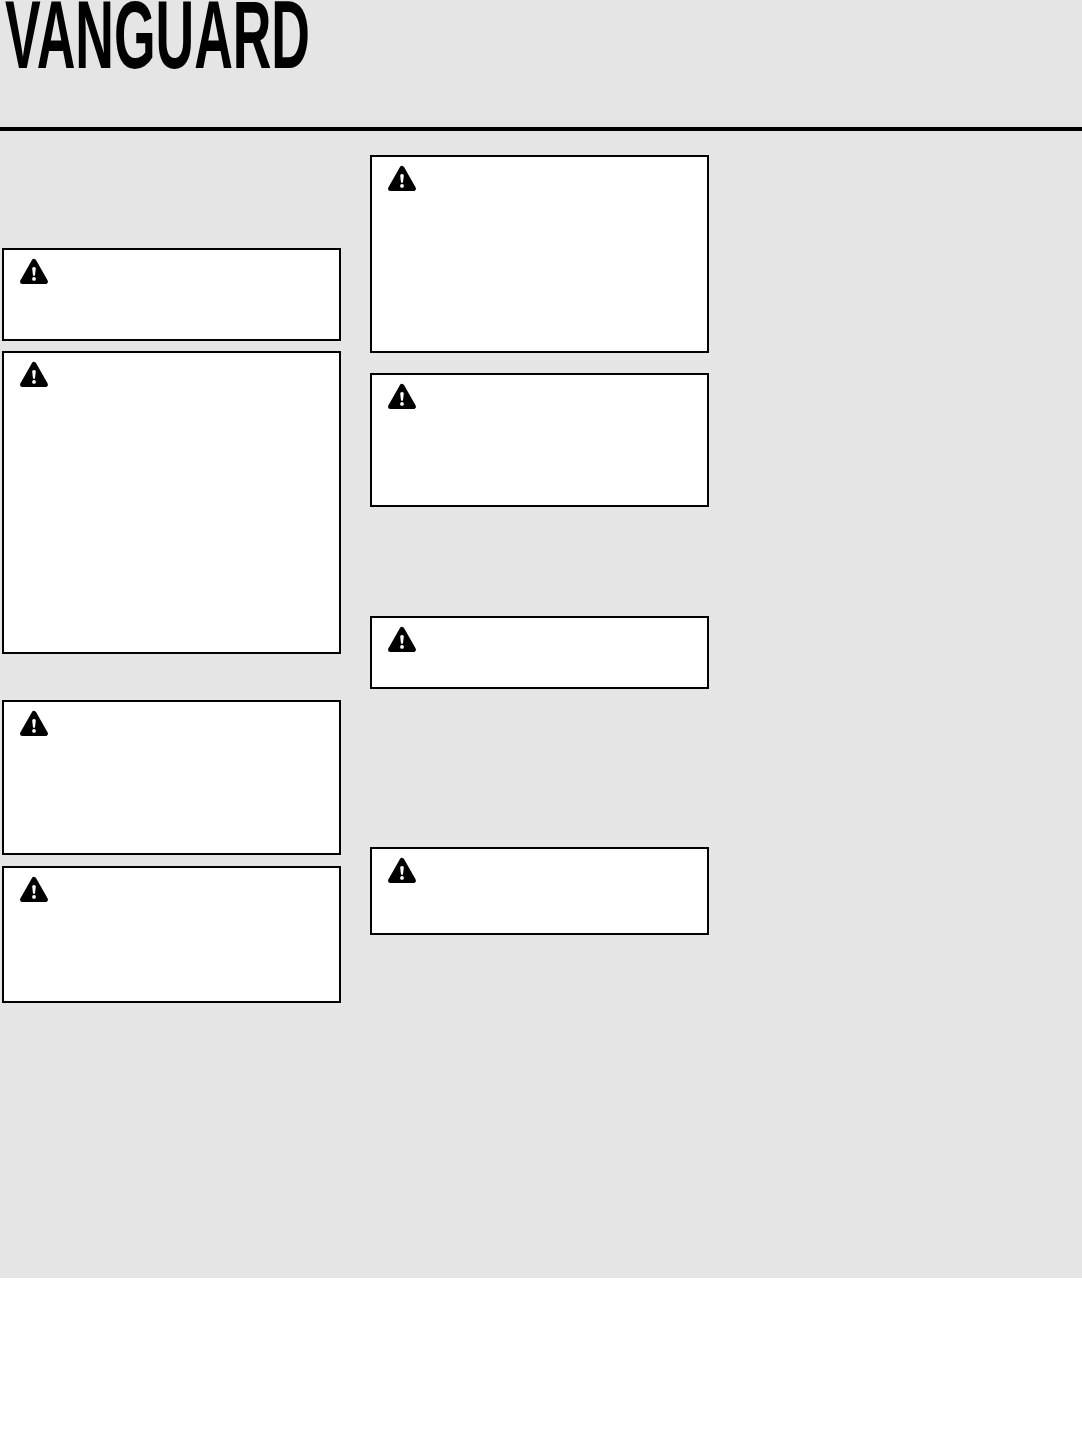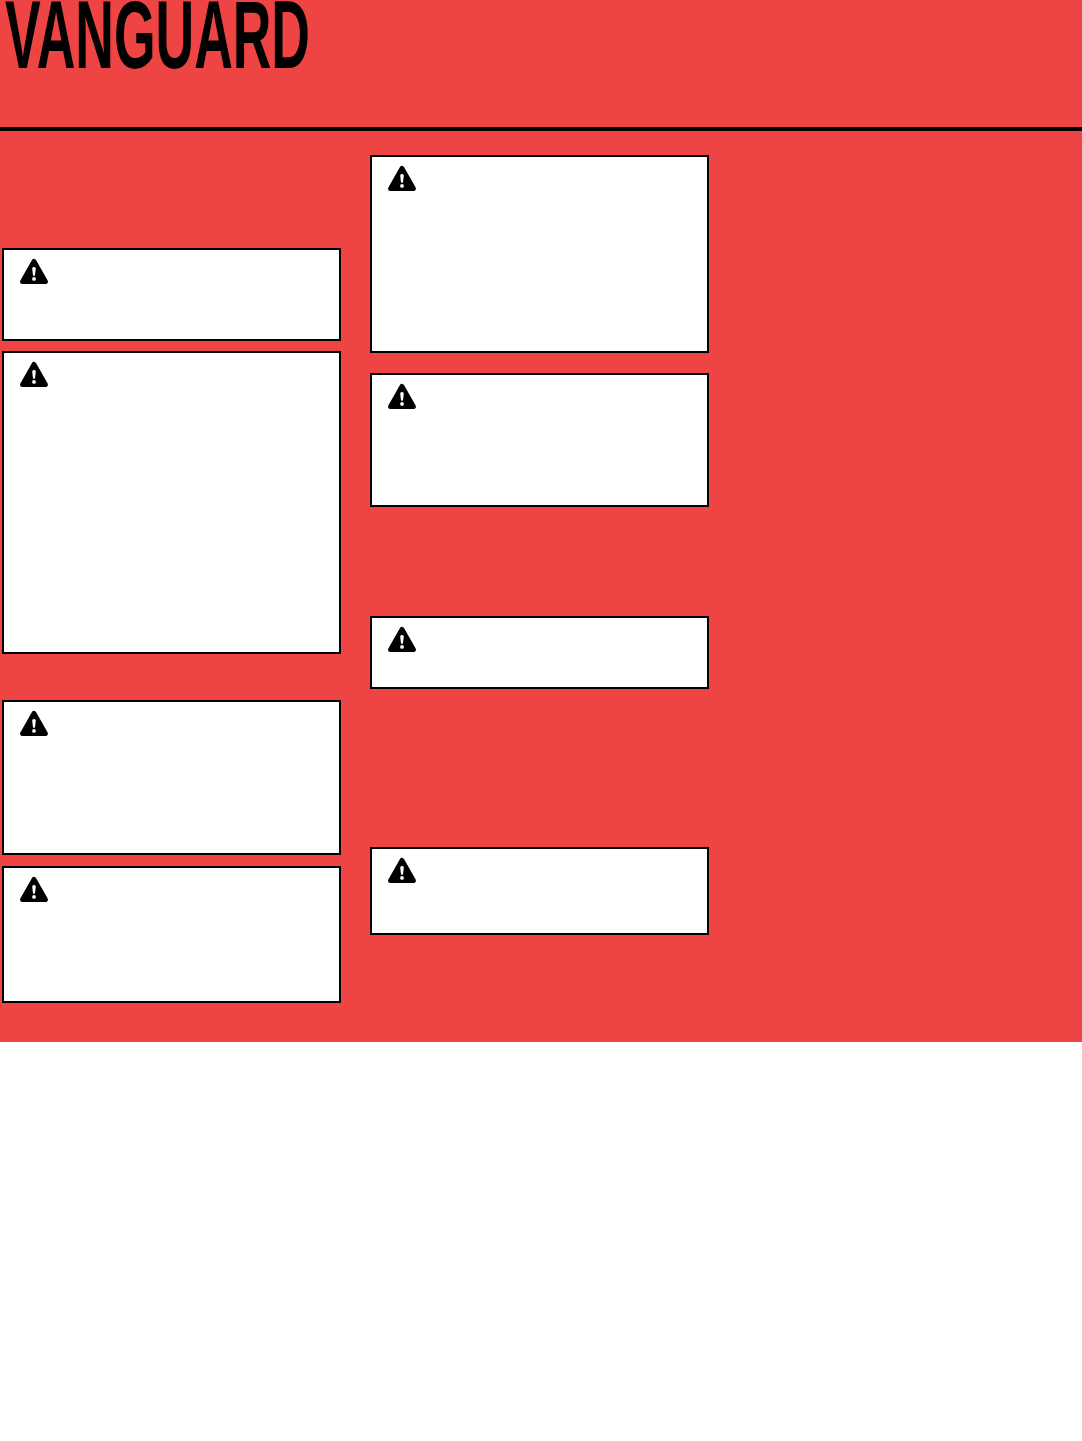--- a/index.html
+++ b/index.html
@@ -3,22 +3,22 @@
 <meta charset="utf-8">
 <style>
   html, body {
     margin: 0;
     padding: 0;
     background: #ffffff;
   }
   .page {
     position: relative;
     width: 1082px;
-    height: 1042px;
-    background: #ef4444;
+    height: 1278px;
+    background: #e5e5e5;
     font-family: "Liberation Sans", sans-serif;
     overflow: hidden;
   }
   .logo {
     position: absolute;
     left: 5px;
     top: 0;
     width: 330px;
     height: 74px;
   }

